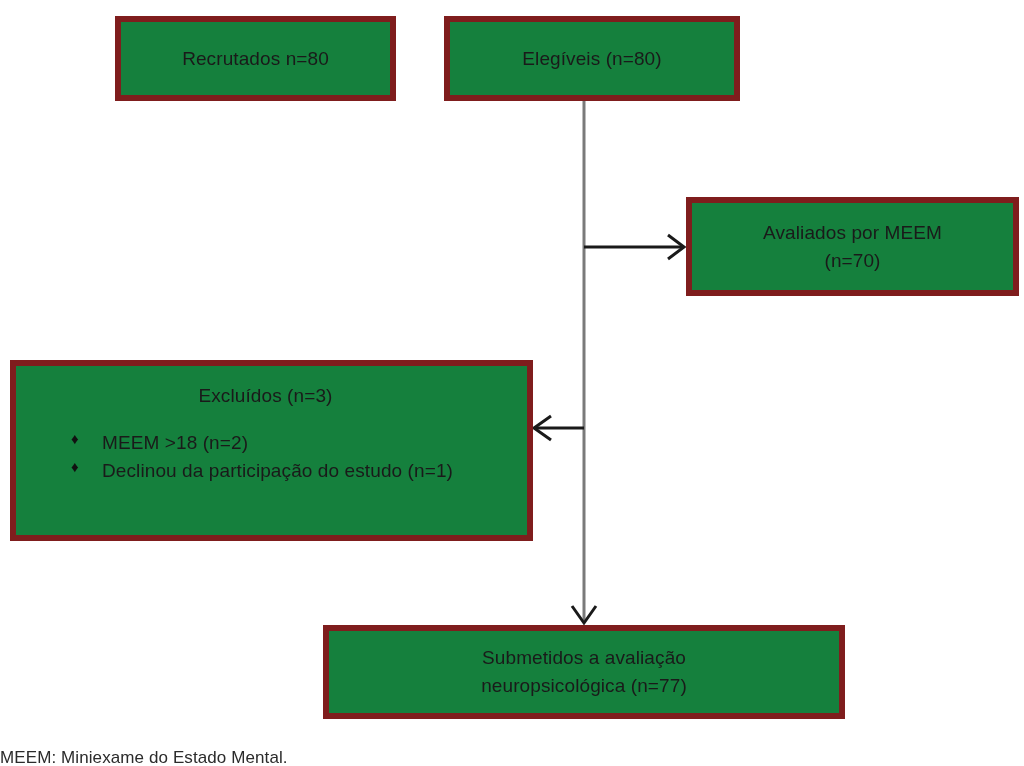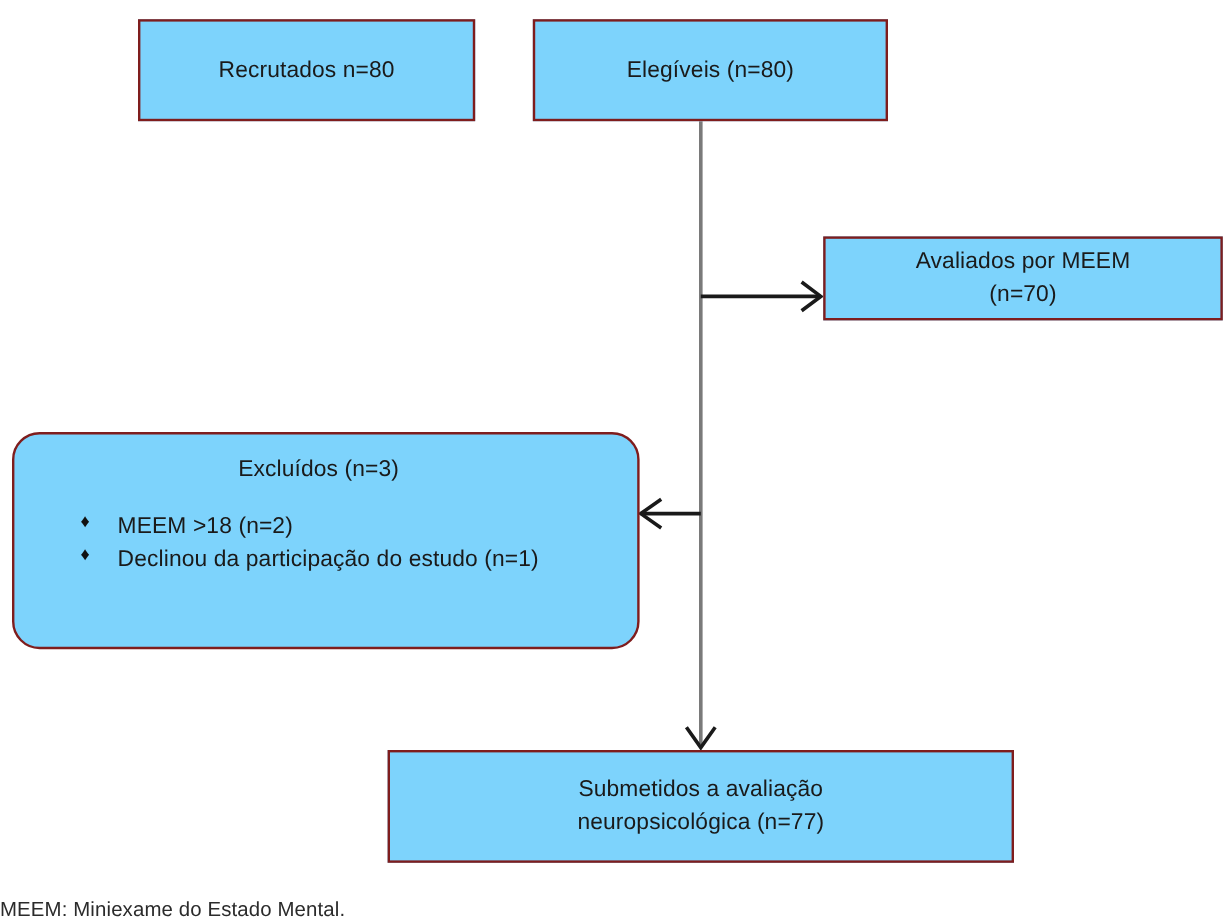--- a/index.html
+++ b/index.html
@@ -27,22 +27,22 @@
     top: 0;
     width: 1024px;
     height: 766px;
     z-index: 1;
   }
 
   
   .node {
     position: absolute;
     box-sizing: border-box;
-    background: #7dd3fc;
-    border: 2px solid #7f1d1d;
+    background: #15803d;
+    border: 6px solid #7f1d1d;
     z-index: 2;
     display: flex;
     flex-direction: column;
     justify-content: center;
     align-items: center;
     text-align: center;
     font-size: 19px;
     line-height: 1.45;
     letter-spacing: 0.1px;
     color: #1a1a1a;
@@ -56,30 +56,29 @@
   #node-recrutados {
     left: 115px;  top: 16px;
     width: 281px; height: 85px;
   }
   #node-elegiveis {
     left: 444px;  top: 16px;
     width: 296px; height: 85px;
   }
   #node-avaliados {
     left: 686px;  top: 197px;
-    width: 333px; height: 70px;
+    width: 333px; height: 99px;
   }
   #node-excluidos {
     left: 10px;   top: 360px;
     width: 523px; height: 181px;
     justify-content: flex-start;
     align-items: stretch;
     text-align: left;
     padding: 16px 12px 0 0;
-    border-radius: 23px;
   }
   #node-submetidos {
     left: 323px;  top: 625px;
     width: 522px; height: 94px; text-align: center;
   }
 
   
   .excl-title {
     text-align: center;
     font-size: 19px;

